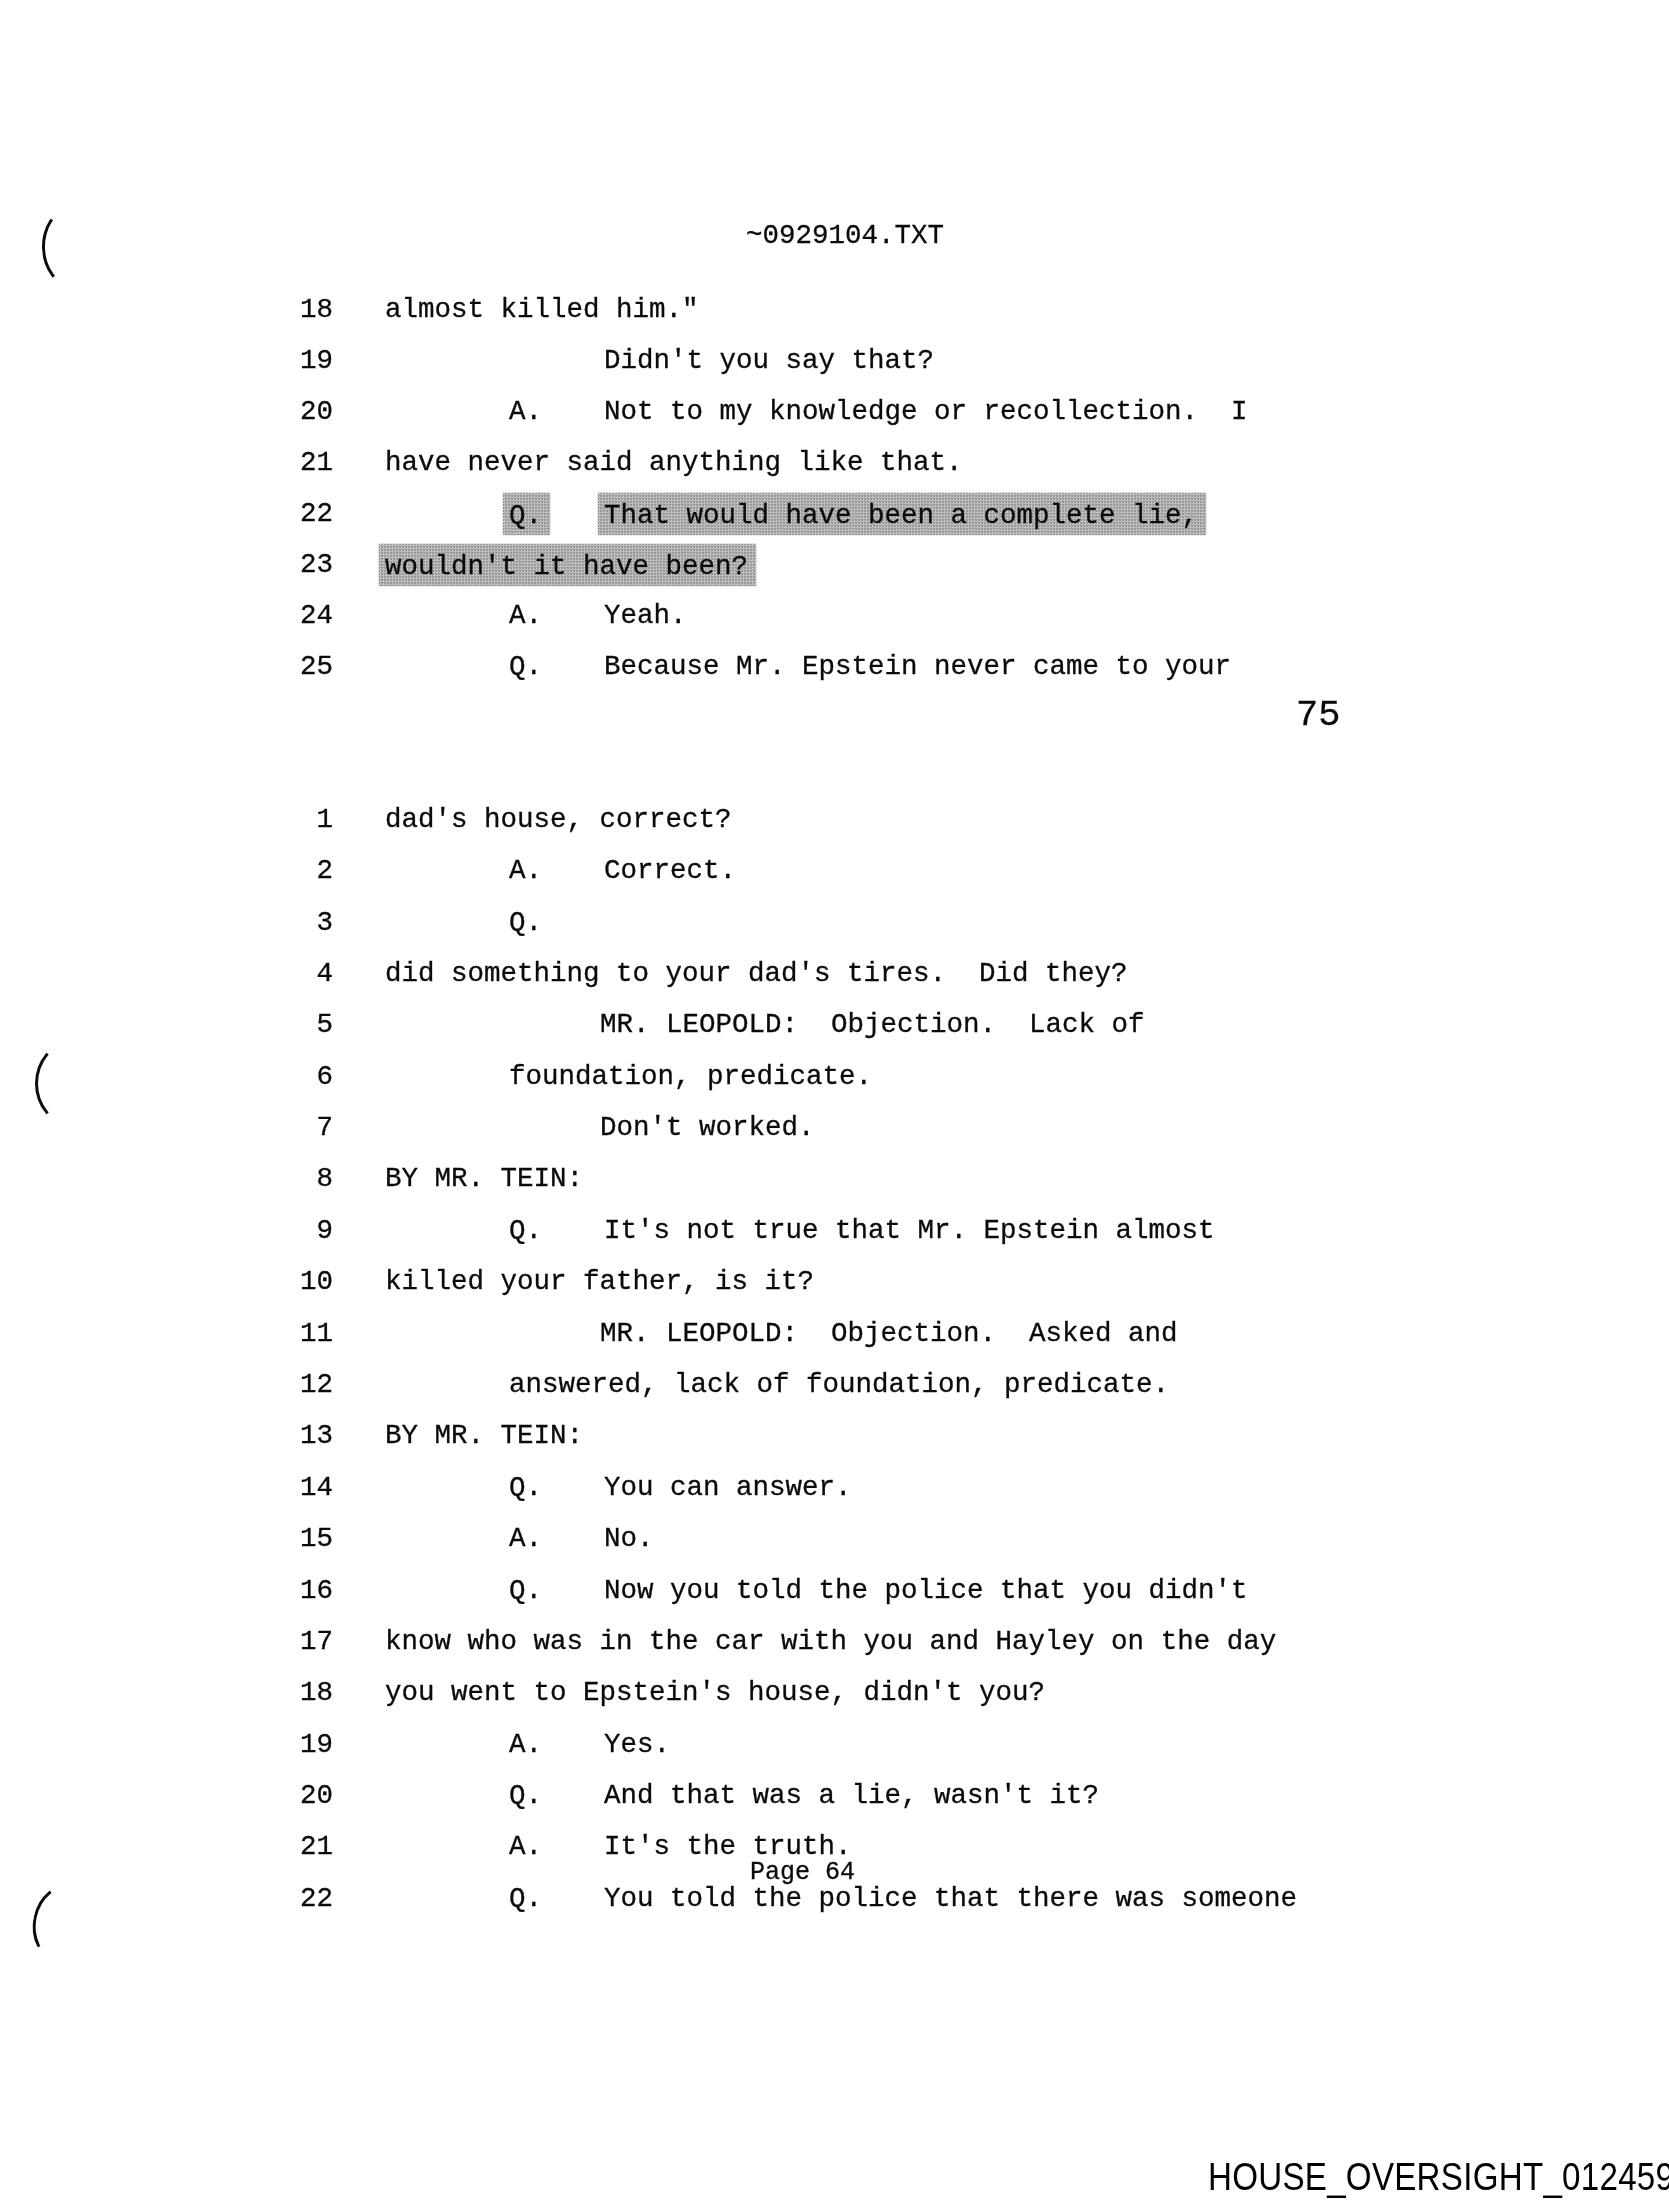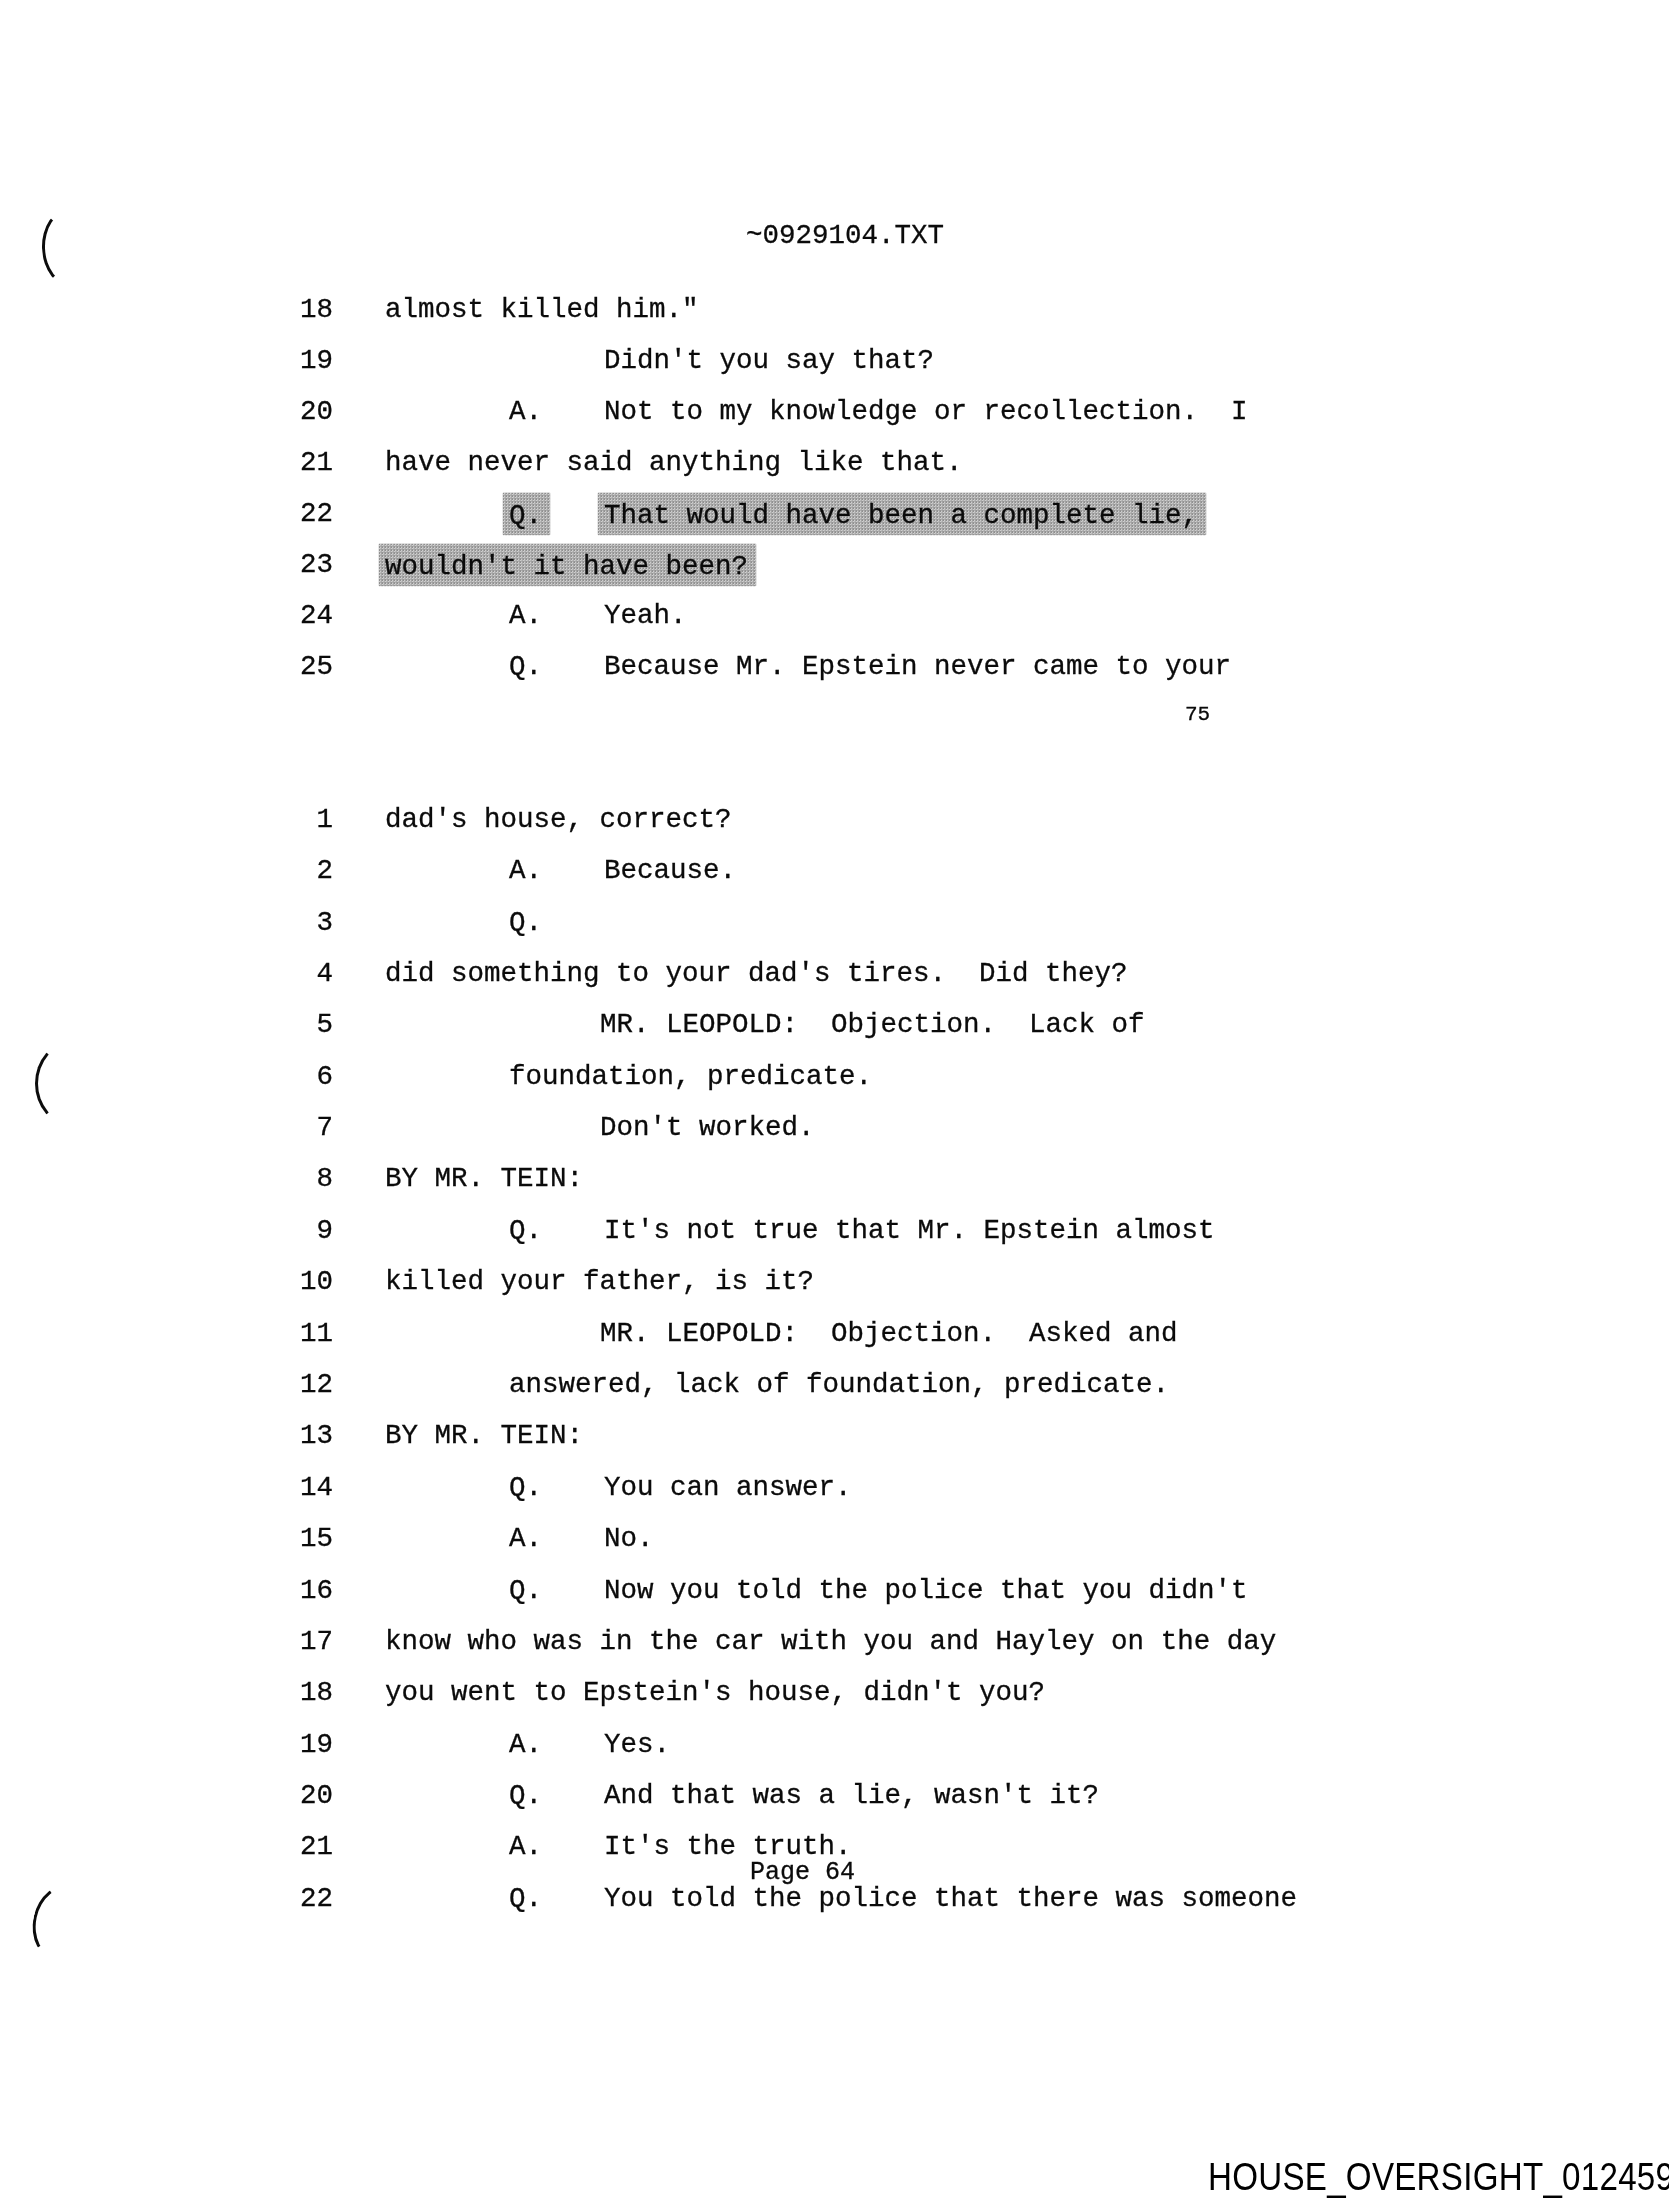--- a/index.html
+++ b/index.html
@@ -41,22 +41,22 @@
     transform: translate(-6.5px, -2.6px);
     border-radius: 1.3px;
   }
   .hl-inner { position: relative; top: 2.6px; }
   .filename {
     position: absolute; left: 746px; top: 217px;
     height: 38px; line-height: 38px; font-size: 27.5px;
     -webkit-text-stroke: 0.3px #0b0b0b; white-space: pre;
   }
   .pagenum-75 {
-    position: absolute; left: 1185px; top: 696px;
-    height: 38px; line-height: 38px; font-size: 21px;
+    position: absolute; left: 1296px; top: 696px;
+    height: 38px; line-height: 38px; font-size: 37px;
     -webkit-text-stroke: 0.3px #0b0b0b;
   }
   .footer-page {
     position: absolute; left: 750px; top: 1854px;
     height: 38px; line-height: 38px; font-size: 25px;
     -webkit-text-stroke: 0.3px #0b0b0b; white-space: pre;
   }
   .bates {
     position: absolute; left: 1208px; top: 2157px;
     font-family: "Liberation Sans", sans-serif;
@@ -89,21 +89,21 @@
   <div id="transcript">
       <div class="mono-line" style="top: 243px;"><span class="num">18</span><span class="seg col-body">almost killed him."</span></div>
       <div class="mono-line" style="top: 294px;"><span class="num">19</span><span class="seg col-qatext">Didn't you say that?</span></div>
       <div class="mono-line" style="top: 345px;"><span class="num">20</span><span class="seg col-qa">A.</span><span class="seg col-qatext">Not to my knowledge or recollection.  I</span></div>
       <div class="mono-line" style="top: 396px;"><span class="num">21</span><span class="seg col-body">have never said anything like that.</span></div>
       <div class="mono-line" style="top: 447px;"><span class="num">22</span><span class="seg col-qa hl"><span class="hl-inner">Q.</span></span><span class="seg col-qatext hl"><span class="hl-inner">That would have been a complete lie,</span></span></div>
       <div class="mono-line" style="top: 498px;"><span class="num">23</span><span class="seg col-body hl"><span class="hl-inner">wouldn't it have been?</span></span></div>
       <div class="mono-line" style="top: 549px;"><span class="num">24</span><span class="seg col-qa">A.</span><span class="seg col-qatext">Yeah.</span></div>
       <div class="mono-line" style="top: 600px;"><span class="num">25</span><span class="seg col-qa">Q.</span><span class="seg col-qatext">Because Mr. Epstein never came to your</span></div>
       <div class="mono-line" style="top: 753px;"><span class="num">1</span><span class="seg col-body">dad's house, correct?</span></div>
-      <div class="mono-line" style="top: 804px;"><span class="num">2</span><span class="seg col-qa">A.</span><span class="seg col-qatext">Because.</span></div>
+      <div class="mono-line" style="top: 804px;"><span class="num">2</span><span class="seg col-qa">A.</span><span class="seg col-qatext">Correct.</span></div>
       <div class="mono-line" style="top: 856px;"><span class="num">3</span><span class="seg col-qa">Q.</span></div>
       <div class="mono-line" style="top: 907px;"><span class="num">4</span><span class="seg col-body">did something to your dad's tires.  Did they?</span></div>
       <div class="mono-line" style="top: 958px;"><span class="num">5</span><span class="seg col-stmt">MR. LEOPOLD:  Objection.  Lack of</span></div>
       <div class="mono-line" style="top: 1010px;"><span class="num">6</span><span class="seg col-cont">foundation, predicate.</span></div>
       <div class="mono-line" style="top: 1061px;"><span class="num">7</span><span class="seg col-stmt">Don't worked.</span></div>
       <div class="mono-line" style="top: 1112px;"><span class="num">8</span><span class="seg col-body">BY MR. TEIN:</span></div>
       <div class="mono-line" style="top: 1164px;"><span class="num">9</span><span class="seg col-qa">Q.</span><span class="seg col-qatext">It's not true that Mr. Epstein almost</span></div>
       <div class="mono-line" style="top: 1215px;"><span class="num">10</span><span class="seg col-body">killed your father, is it?</span></div>
       <div class="mono-line" style="top: 1267px;"><span class="num">11</span><span class="seg col-stmt">MR. LEOPOLD:  Objection.  Asked and</span></div>
       <div class="mono-line" style="top: 1318px;"><span class="num">12</span><span class="seg col-cont">answered, lack of foundation, predicate.</span></div>

